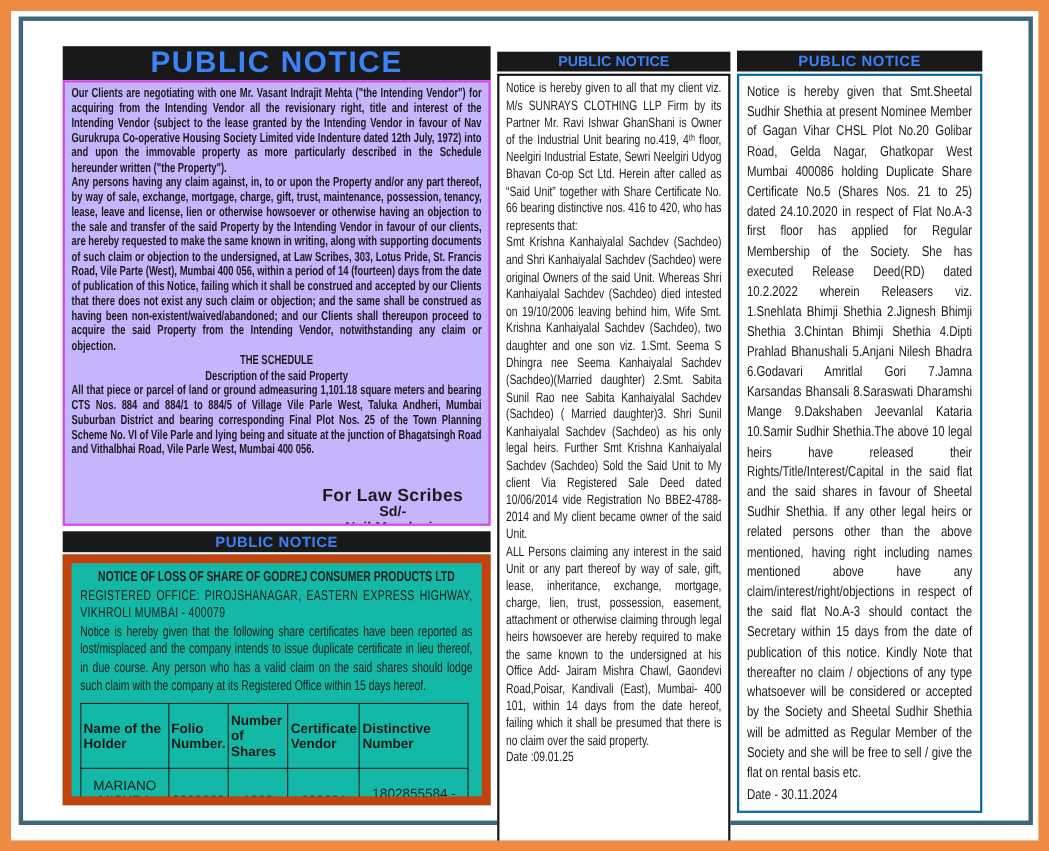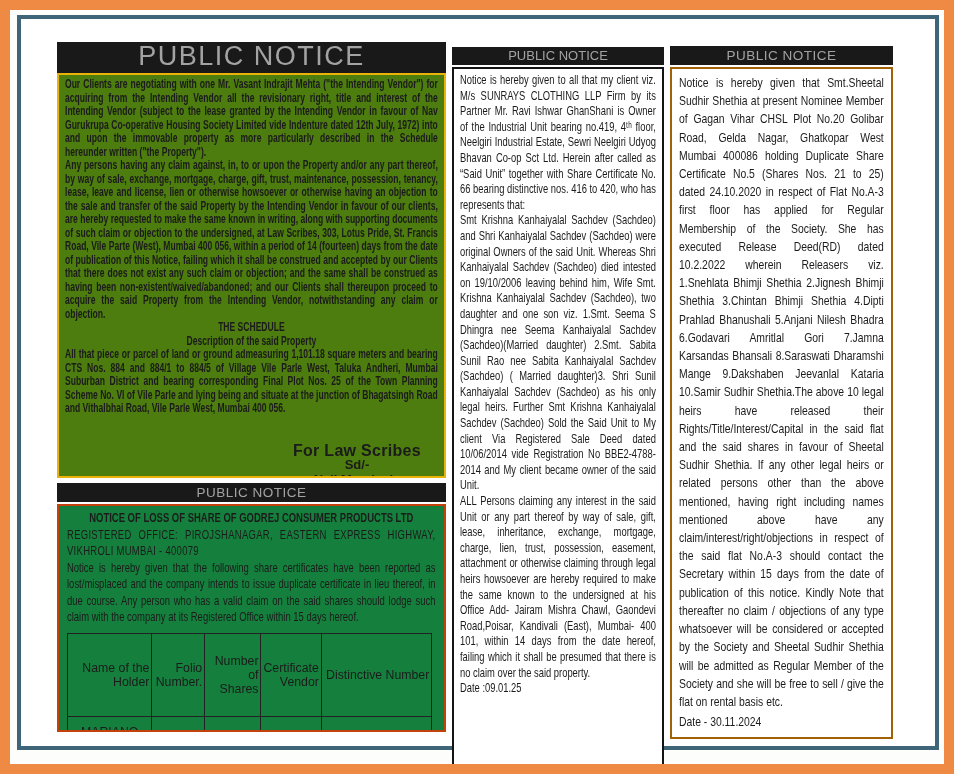--- a/index.html
+++ b/index.html
@@ -17,72 +17,72 @@
     pointer-events:none;
   }
   .teal-frame {
     position:absolute; left:17px; top:15px;
     width:922px; height:735px;
     border:4px solid #3e6678;
     background:#fff;
   }
   .col { position:absolute; }
   .banner {
-    background:#191919; color:#a3a3a3;
-    text-align:center; font-weight:normal;
+    background:#191919; color:#3b82f6;
+    text-align:center; font-weight:bold;
   }
   .banner-large {
     font-size:27px; height:31px; line-height:29px; letter-spacing:1.5px;
   }
   .banner-small {
     font-size:13.5px; height:19px; line-height:19px; letter-spacing:.5px; margin-bottom:2px;
   }
   .condense { transform-origin:top left; }
   .justify { text-align:justify; }
 
   
   .n1-body {
-    height:405px; border:2px solid #eab308; padding:3px 6px;
-    display:flex; flex-direction:column; overflow:hidden; background:#4d7c0f;
+    height:405px; border:2px solid #d946ef; padding:3px 6px;
+    display:flex; flex-direction:column; overflow:hidden; background:#c4b5fd;
   }
   .n1-text {
     width:139%; transform:scaleX(0.719);
     font-weight:bold; font-size:11.9px; line-height:13.5px;
   }
   .n1-center { text-align:center; }
   .n1-footer { margin-top:auto; display:flex; align-items:flex-end; }
   .n1-date { font-size:19px; font-weight:bold; padding:0 0 3px 4px; letter-spacing:.3px; }
   .n1-sign { margin-left:auto; text-align:center; font-weight:bold; font-size:13px; line-height:14.5px; padding:0 16px 2px 0; }
   .n1-sign .for { font-size:16px; letter-spacing:.3px;margin-top:28px; }
 
   
   .n2-body {
-    border:2px solid #c2410c; height:228px; padding:4px 8px; overflow:hidden; background:#15803d;
+    border:8px solid #c2410c; height:228px; padding:4px 8px; overflow:hidden; background:#14b8a6;
   }
   .n2-text { width:137%; transform:scaleX(0.729); font-size:13px; line-height:16.5px; }
   .n2-title { font-weight:bold; text-align:center; }
   .n2-office { text-align:justify; letter-spacing:.4px; }
   .n2-table { width:99%; border-collapse:collapse; margin-top:7px; font-size:12.3px; }
   .n2-table th, .n2-table td { border:1.5px solid #222; }
-  .n2-table th { font-weight:normal; text-align:right; line-height:14px; padding:20px 2px; }
+  .n2-table th { font-weight:bold; text-align:left; line-height:14px; padding:8px 2px; }
   .n2-table td.c { text-align:center; line-height:14px; padding:8px 2px; }
 
   
   .n3-banner { font-size:13px; height:18px; line-height:18px; margin-bottom:2px; }
   .n3-body {
     border:2px solid #141414; height:748px; padding:4px 6px;
     display:flex; flex-direction:column; overflow:hidden; background:#fff;
   }
   .n3-text { width:132%; transform:scaleX(0.757); font-size:12.4px; line-height:15.6px; }
   .n3-date { text-align:left; }
   .n3-sign { margin-top:auto; text-align:right; font-size:14px; line-height:17px; padding:0 3px 2px 0; }
 
   
   .n4-body {
-    border:2px solid #a16207; height:672px; padding:5px 7px;
+    border:2px solid #0369a1; height:672px; padding:5px 7px;
     display:flex; flex-direction:column; overflow:hidden; background:#fff;
   }
   .n4-text { width:125%; transform:scaleX(0.799); font-size:13px; line-height:18.2px; }
   .n4-meta { text-align:left; line-height:21px; }
 </style>
 </head>
 <body>
 
 <div class="teal-frame"></div>
 

